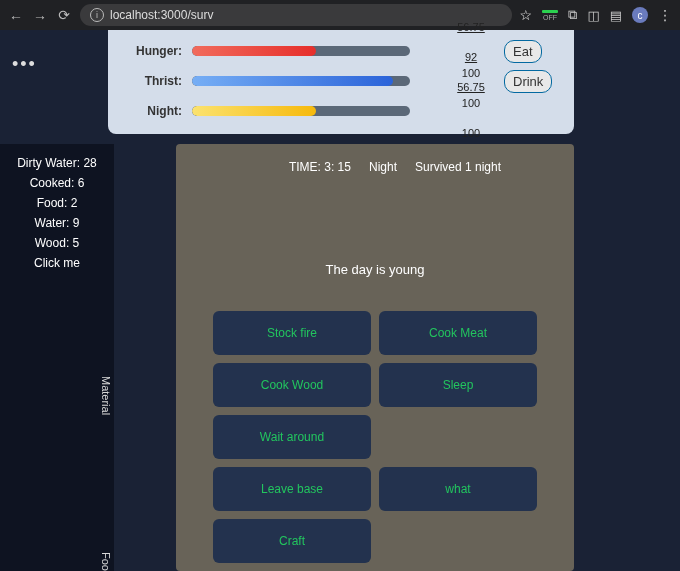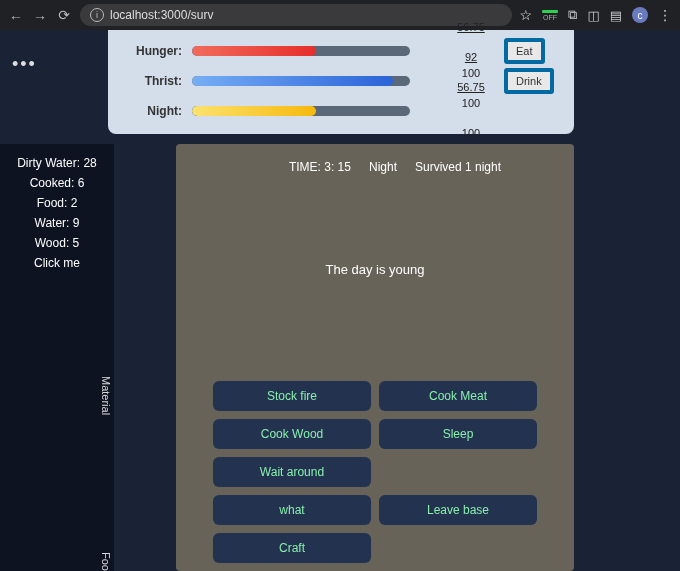--- a/index.html
+++ b/index.html
@@ -73,22 +73,22 @@
   .bar-inner{height:100%;border-radius:5px;}
   .b-red{background:linear-gradient(90deg,#f16b5c,#e62e2b);}
   .b-blue{background:linear-gradient(90deg,#76aef5,#2b63d9);}
   .b-yellow{background:linear-gradient(90deg,#fbe26f,#f6b90d);}
   .stat-val{
     width:58px;text-align:center;font-size:11px;color:#222;
     margin-left:32px;display:flex;flex-direction:column;align-items:center;line-height:1.05;gap:34px;
   }
   .stat-val .top{text-decoration:underline;}
   .stat-btn{
-    margin-left:4px;padding:3px 8px;background:#e8e8e8;border:4px solid #0369a1;
-    border-radius:3px;font-size:11px;color:#333;cursor:pointer;
+    margin-left:4px;padding:3px 8px;background:#e8e8e8;border:1px solid #0369a1;
+    border-radius:10px;font-size:13px;color:#333;cursor:pointer;
   }
   
   .inv{
     position:absolute;top:114px;left:0;width:114px;
     background:#0e1321;color:#fff;padding:12px 0 0 0;
     height:427px;
   }
   .inv .item{font-size:12px;text-align:center;margin-bottom:6px;}
   .vlabel{
     position:absolute;left:100px;color:#d8d8d8;font-size:11px;
@@ -108,22 +108,22 @@
   .msg{
     text-align:center;color:#fff;font-size:13px;
     margin-top:88px;
   }
   .actions{
     position:absolute;bottom:8px;left:0;right:0;
     display:grid;grid-template-columns:158px 158px;
     column-gap:8px;row-gap:8px;justify-content:center;
   }
   .actions button{
-    height:30px;background:#23324e;border:none;border-radius:6px;
-    color:#86efac;font-size:12px;cursor:pointer;
+    height:44px;background:#23324e;border:none;border-radius:6px;
+    color:#22c55e;font-size:12px;cursor:pointer;
   }
   .hidden-cell{visibility:hidden;}
 </style>
 </head>
 <body>
 
 <div class="chrome">
   <span class="nav-ico">←</span>
   <span class="nav-ico">→</span>
   <span class="nav-ico">⟳</span>
@@ -203,19 +203,19 @@
     </div>
     <div class="msg">The day is young</div>
 
     <div class="actions">
       <button>Stock fire</button>
       <button>Cook Meat</button>
       <button>Cook Wood</button>
       <button>Sleep</button>
       <button>Wait around</button>
       <span class="hidden-cell"></span>
+      <button>Leave base</button>
       <button>what</button>
-      <button>Leave base</button>
       <button>Craft</button>
     </div>
   </div>
 
 </div>
 
 </body></html>

